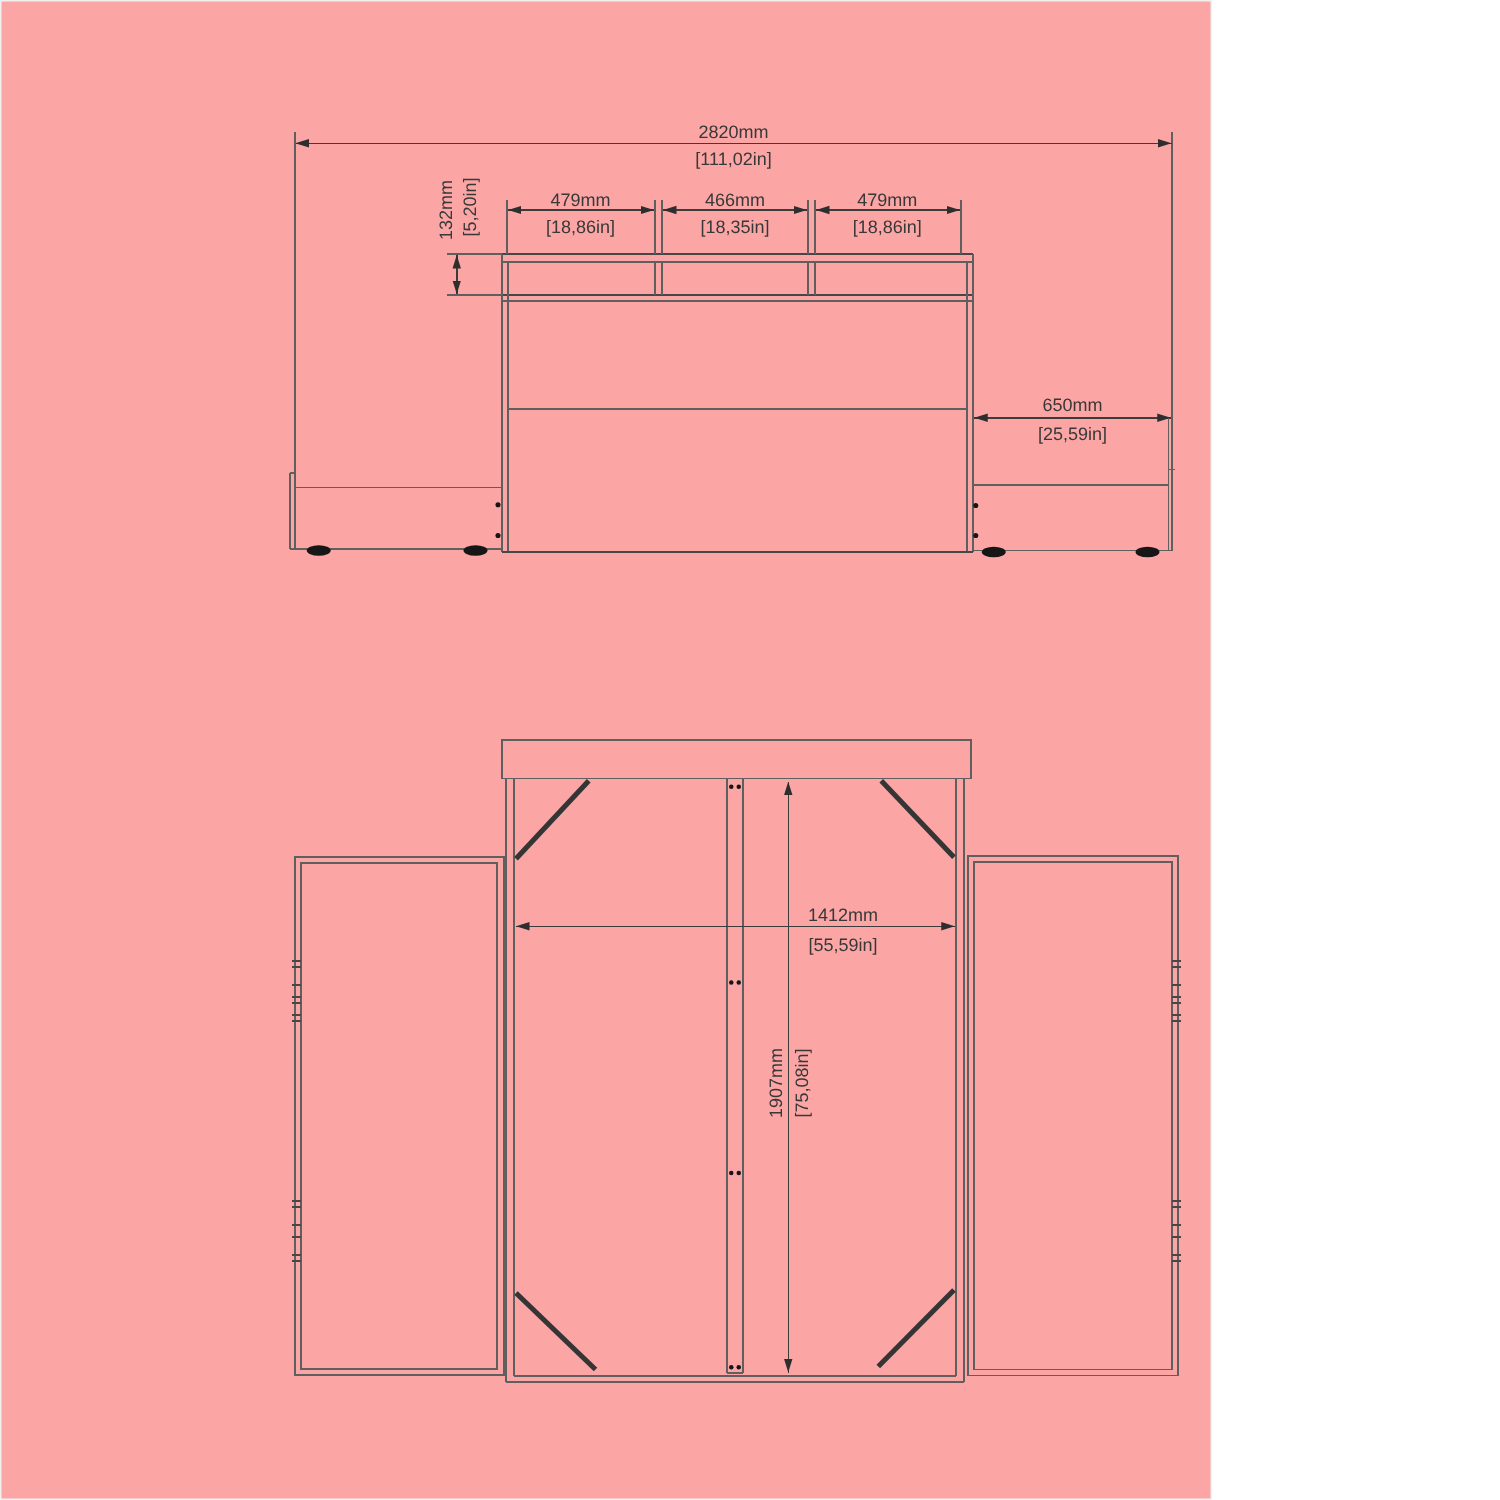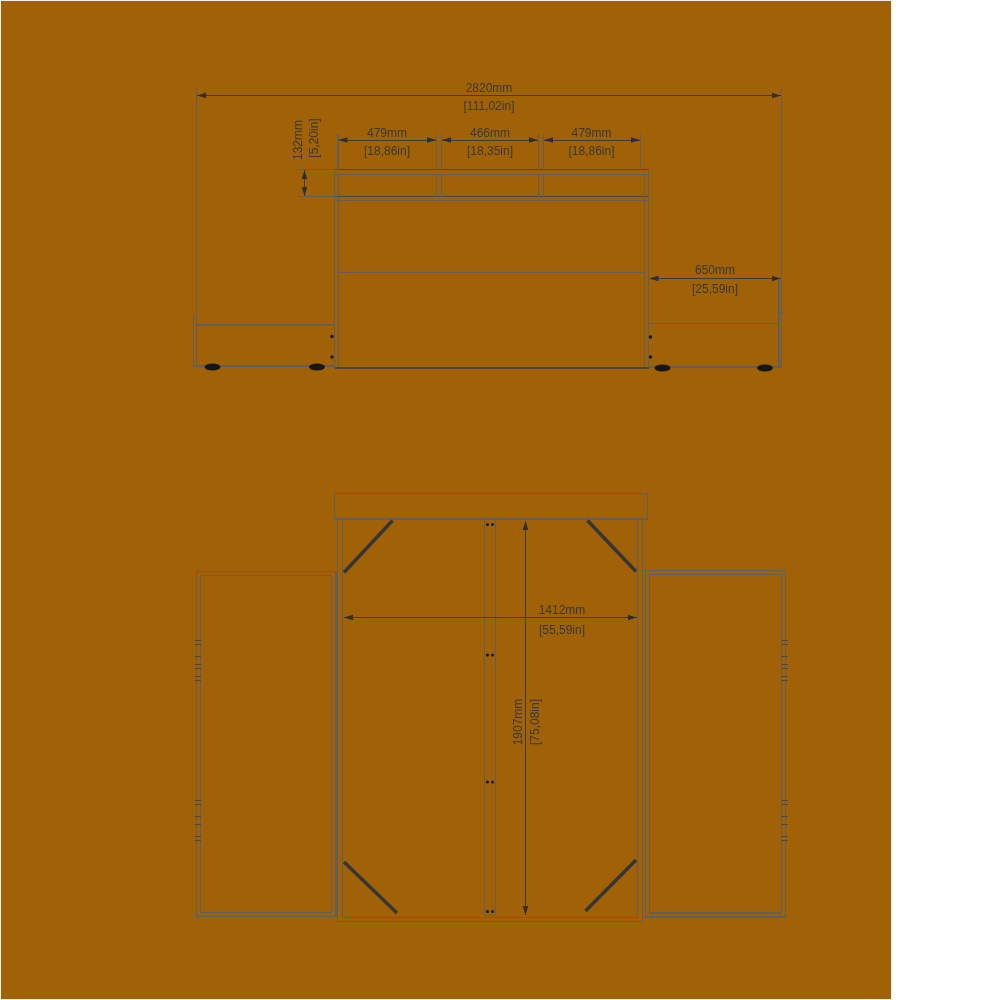--- a/index.html
+++ b/index.html
@@ -1,16 +1,16 @@
 <!DOCTYPE html>
 <html><head>
 <meta charset="utf-8">
 <style>
   html,body{margin:0;padding:0;background:#ffffff;}
-  .canvas{position:relative;width:892px;height:1000px;background:#a16207;outline:1px solid #f0f0f0;outline-offset:-1px;overflow:hidden;}
+  .canvas{position:relative;width:808px;height:1000px;background:#fca5a5;outline:1px solid #f0f0f0;outline-offset:-1px;overflow:hidden;}
   svg{position:absolute;left:0;top:0;}
   .ln{stroke:#5f5f5f;stroke-width:1.1;fill:none;shape-rendering:crispEdges;}
   .ln2{stroke:#474747;stroke-width:1.5;fill:none;shape-rendering:crispEdges;}
   .dim{stroke:#3c3c3c;stroke-width:1;fill:none;shape-rendering:crispEdges;}
   .brace{stroke:#353535;stroke-width:3.4;fill:none;}
   .txt{font-family:"Liberation Sans",sans-serif;font-size:12px;fill:#383838;}
   .dot{fill:#161616;stroke:none;}
   .arrfill{fill:#2e2e2e;}
 </style>
 </head>

